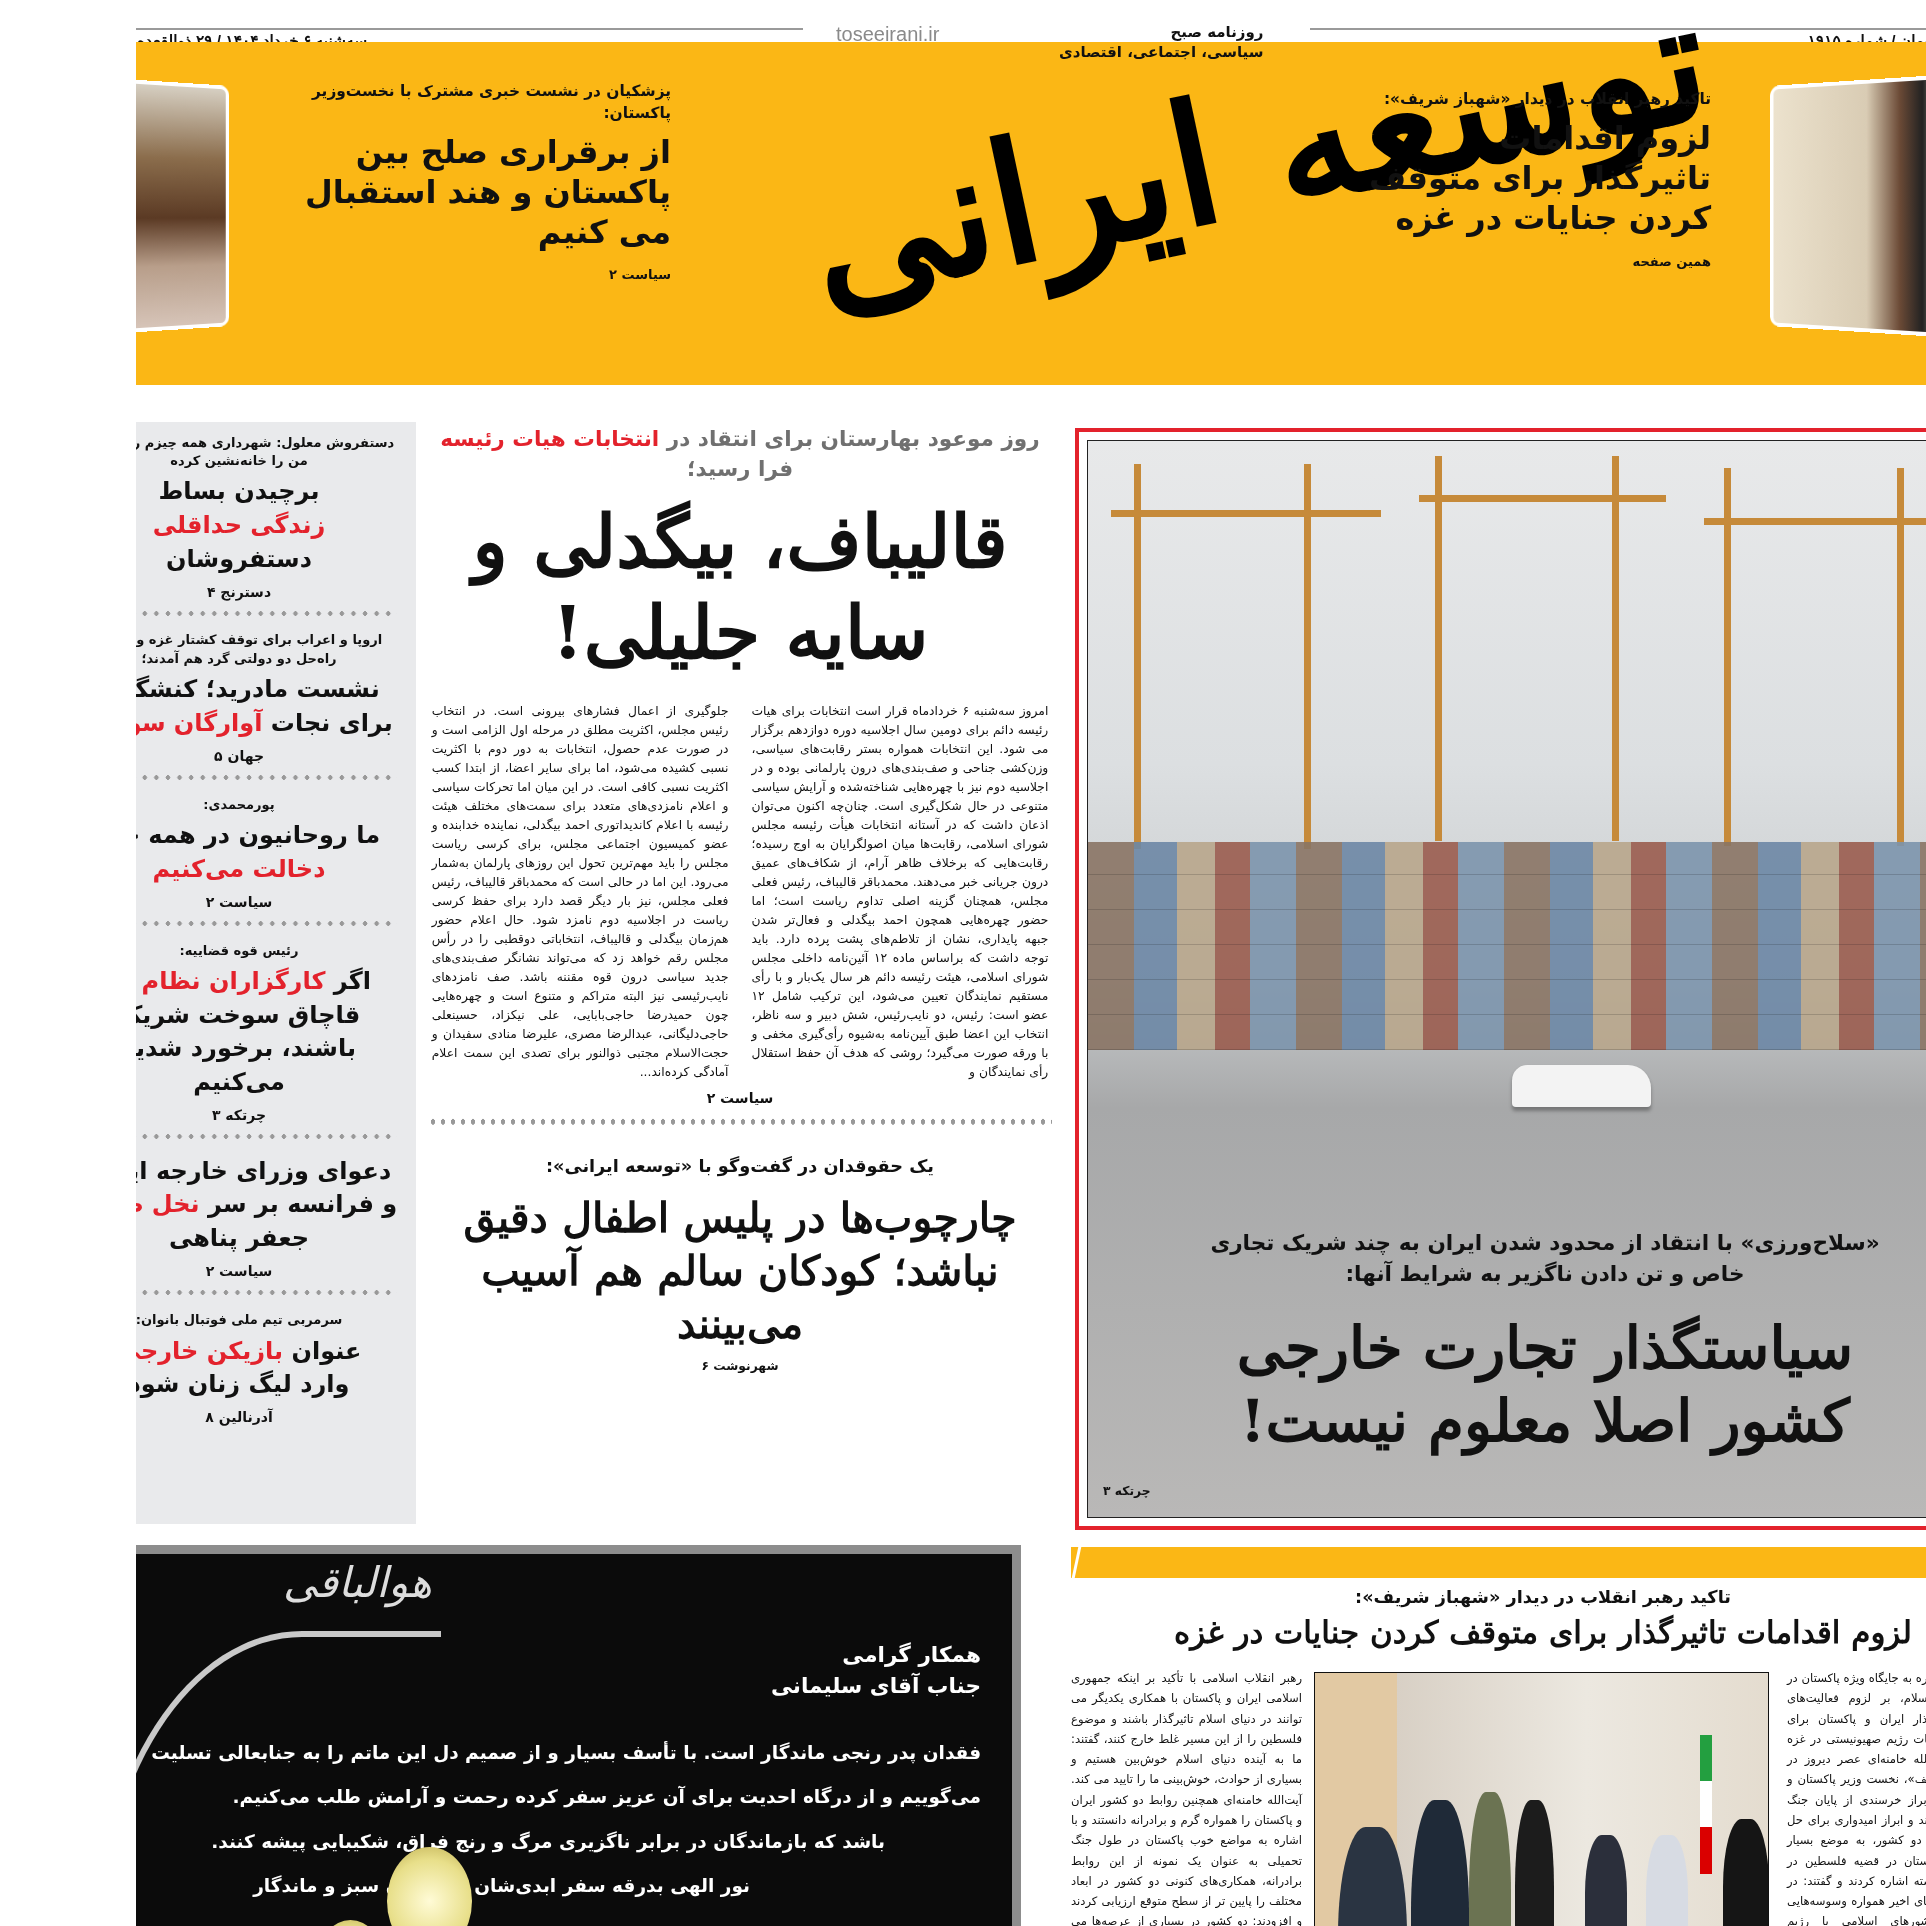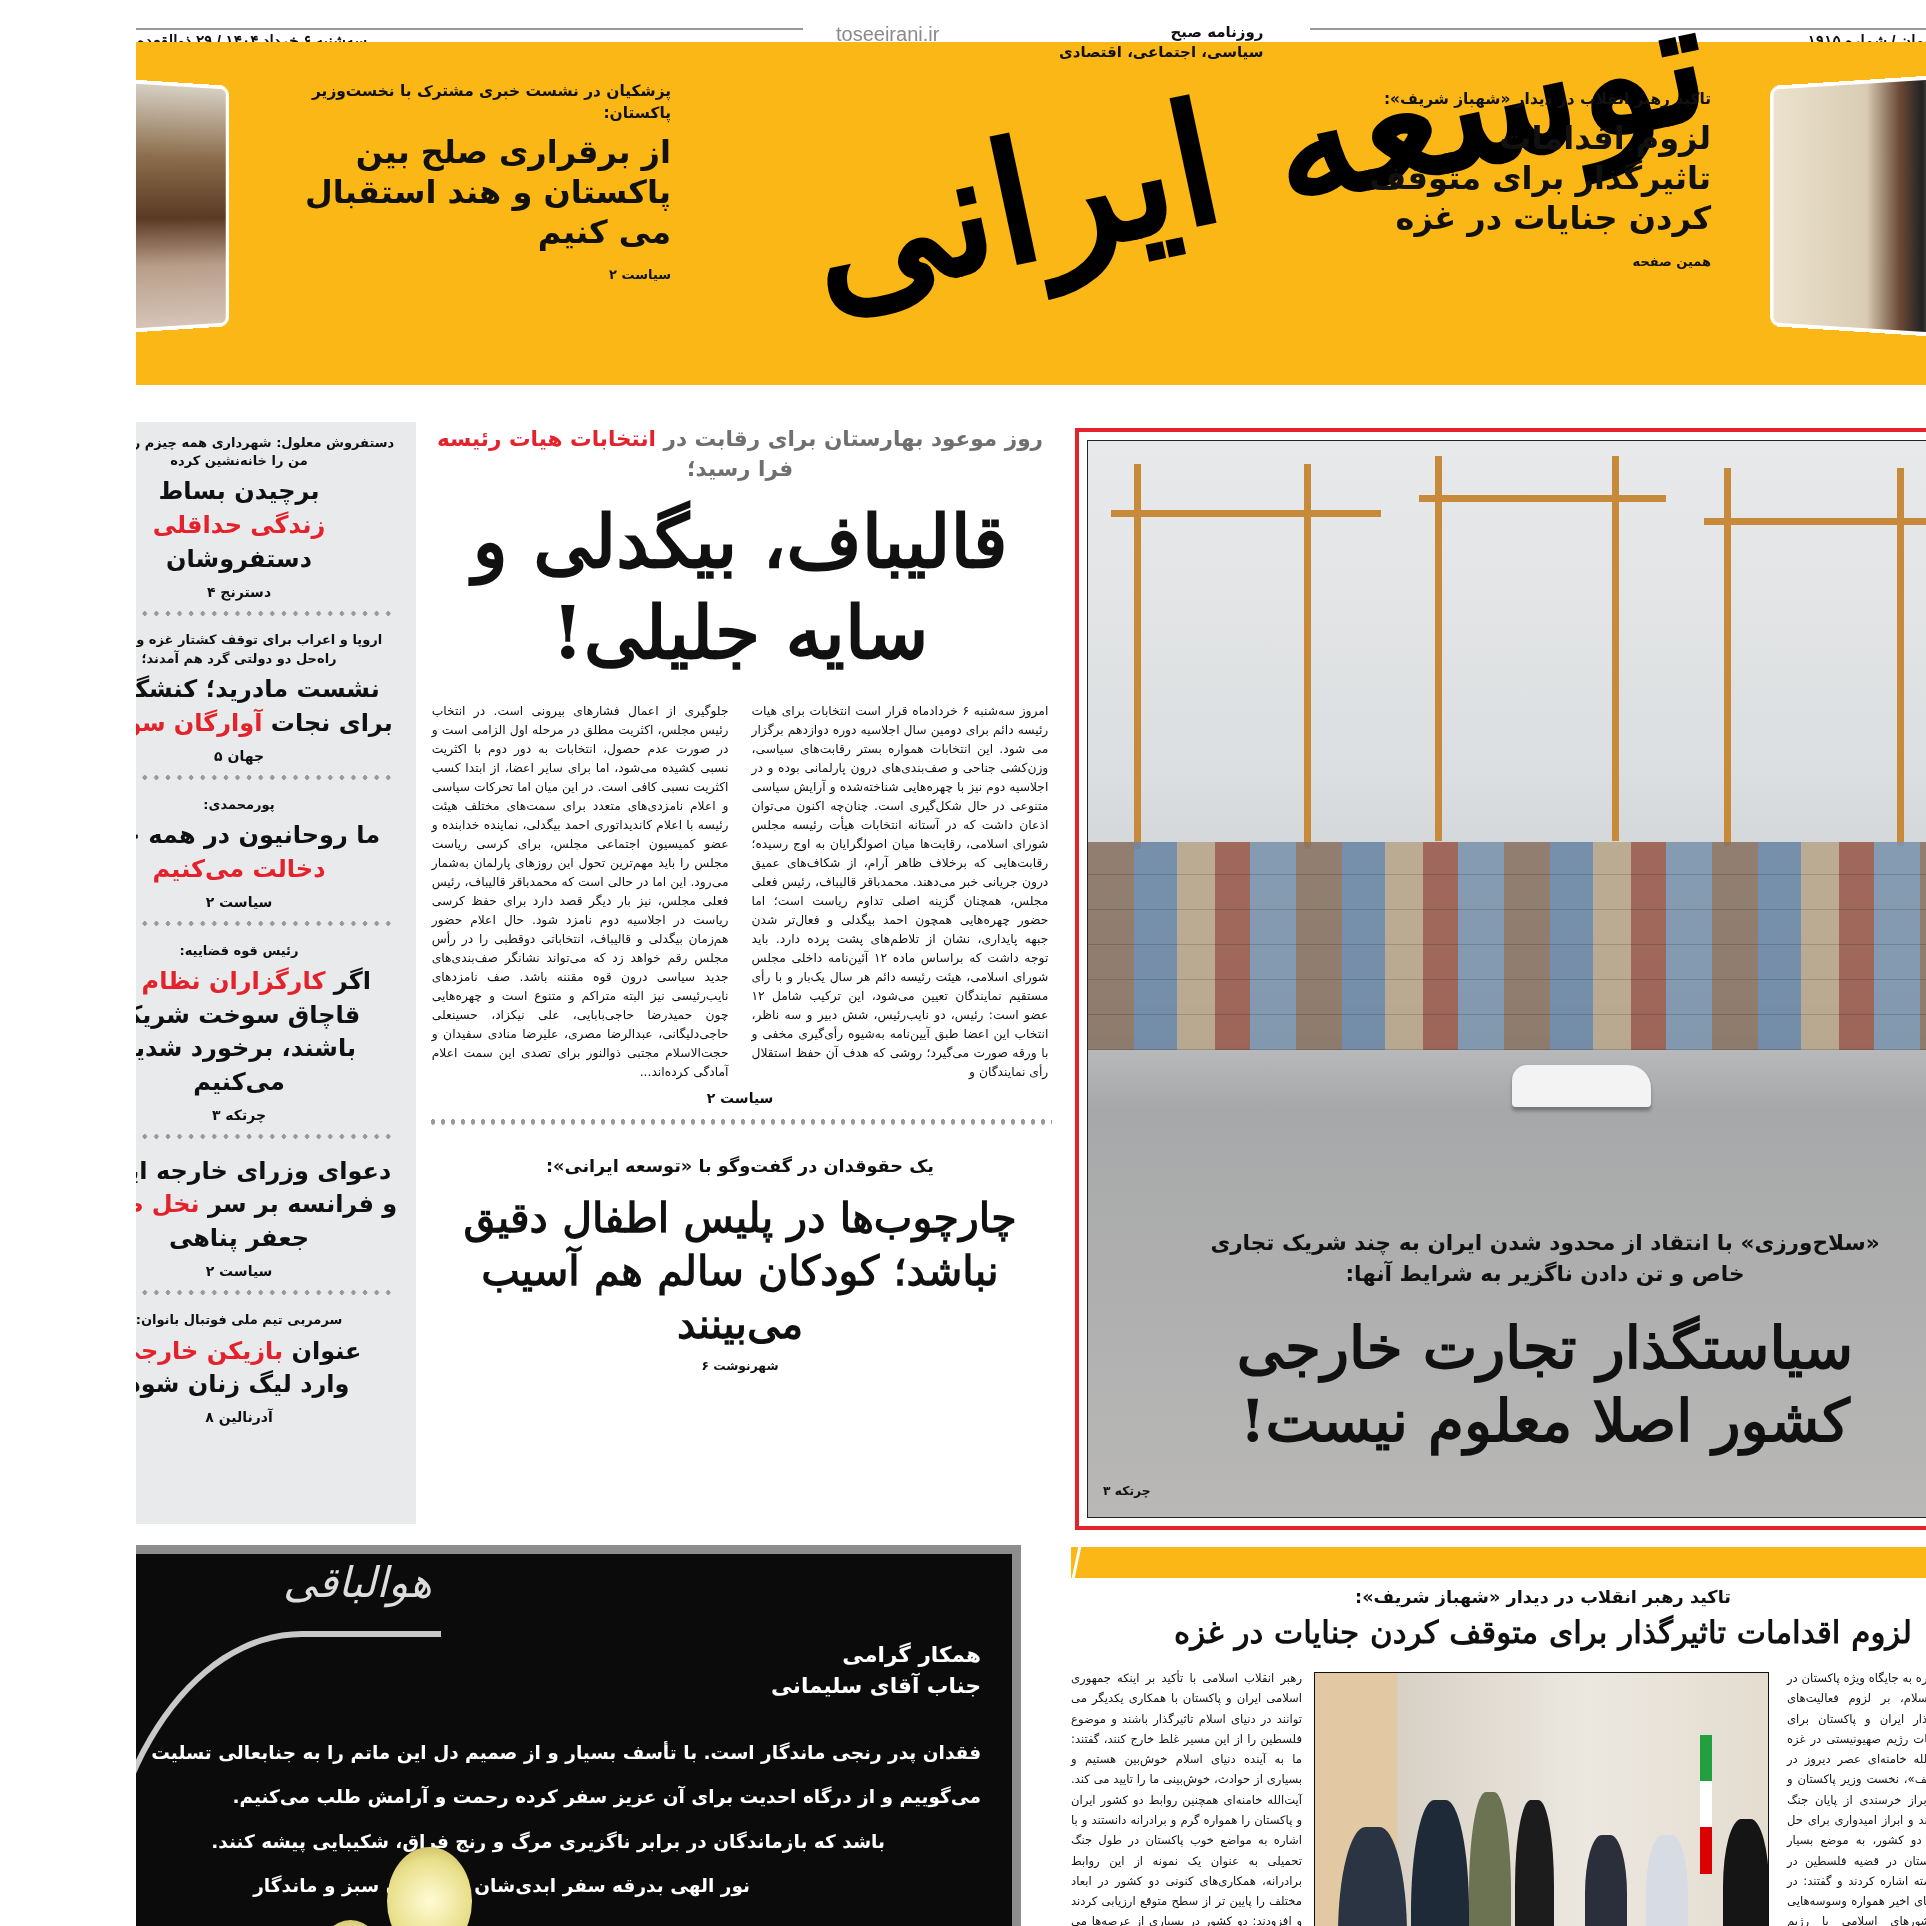--- a/index.html
+++ b/index.html
@@ -166,21 +166,21 @@
     <div class="side-head">
       <span>عنوان</span> <span class="red">بازیکن خارجی</span><br>
       <span>وارد لیگ زنان شود</span>
     </div>
     <div class="side-ref">آدرنالین ۸</div>
   </div>
 </div>
 
 <div class="mid">
   <div class="kick">
-    <span>روز موعود بهارستان برای رقابت در</span> <span class="red">انتخابات هیات رئیسه</span><br>
+    <span>روز موعود بهارستان برای انتقاد در</span> <span class="red">انتخابات هیات رئیسه</span><br>
     <span>فرا رسید؛</span>
   </div>
   <div class="headline">قالیباف، بیگدلی و سایه جلیلی!</div>
   <div class="cols">
     <p>امروز سه‌شنبه ۶ خردادماه قرار است انتخابات برای هیات رئیسه دائم برای دومین سال اجلاسیه دوره دوازدهم برگزار می شود. این انتخابات همواره بستر رقابت‌های سیاسی، وزن‌کشی جناحی و صف‌بندی‌های درون پارلمانی بوده و در اجلاسیه دوم نیز با چهره‌هایی شناخته‌شده و آرایش سیاسی متنوعی در حال شکل‌گیری است. چنان‌چه اکنون می‌توان اذعان داشت که در آستانه انتخابات هیأت رئیسه مجلس شورای اسلامی، رقابت‌ها میان اصولگرایان به اوج رسیده؛ رقابت‌هایی که برخلاف ظاهر آرام، از شکاف‌های عمیق درون جریانی خبر می‌دهند. محمدباقر قالیباف، رئیس فعلی مجلس، همچنان گزینه اصلی تداوم ریاست است؛ اما حضور چهره‌هایی همچون احمد بیگدلی و فعال‌تر شدن جبهه پایداری، نشان از تلاطم‌های پشت پرده دارد. باید توجه داشت که براساس ماده ۱۲ آئین‌نامه داخلی مجلس شورای اسلامی، هیئت رئیسه دائم هر سال یک‌بار و با رأی مستقیم نمایندگان تعیین می‌شود، این ترکیب شامل ۱۲ عضو است: رئیس، دو نایب‌رئیس، شش دبیر و سه ناظر، انتخاب این اعضا طبق آیین‌نامه به‌شیوه رأی‌گیری مخفی و با ورقه صورت می‌گیرد؛ روشی که هدف آن حفظ استقلال رأی نمایندگان و</p>
     <p>جلوگیری از اعمال فشارهای بیرونی است. در انتخاب رئیس مجلس، اکثریت مطلق در مرحله اول الزامی است و در صورت عدم حصول، انتخابات به دور دوم با اکثریت نسبی کشیده می‌شود، اما برای سایر اعضا، از ابتدا کسب اکثریت نسبی کافی است. در این میان اما تحرکات سیاسی و اعلام نامزدی‌های متعدد برای سمت‌های مختلف هیئت رئیسه با اعلام کاندیداتوری احمد بیگدلی، نماینده خدابنده و عضو کمیسیون اجتماعی مجلس، برای کرسی ریاست مجلس را باید مهم‌ترین تحول این روزهای پارلمان به‌شمار می‌رود. این اما در حالی است که محمدباقر قالیباف، رئیس فعلی مجلس، نیز بار دیگر قصد دارد برای حفظ کرسی ریاست در اجلاسیه دوم نامزد شود. حال اعلام حضور هم‌زمان بیگدلی و قالیباف، انتخاباتی دوقطبی را در رأس مجلس رقم خواهد زد که می‌تواند نشانگر صف‌بندی‌های جدید سیاسی درون قوه مقننه باشد. صف نامزدهای نایب‌رئیسی نیز البته متراکم و متنوع است و چهره‌هایی چون حمیدرضا حاجی‌بابایی، علی نیکزاد، حسینعلی حاجی‌دلیگانی، عبدالرضا مصری، علیرضا منادی سفیدان و حجت‌الاسلام مجتبی ذوالنور برای تصدی این سمت اعلام آمادگی کرده‌اند...</p>
   </div>
   <div class="mid-ref">سیاست ۲</div>
   <div class="dotline-mid"></div>
   <div>

